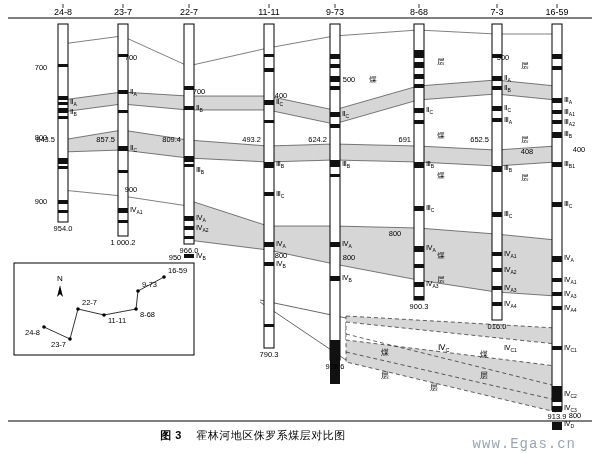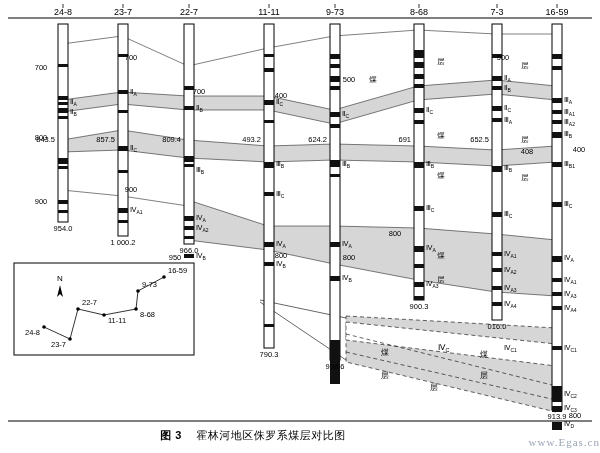--- a/index.html
+++ b/index.html
@@ -16,23 +16,23 @@
     position:absolute;
     left:0;top:428px;width:506px;
     text-align:center;
     font-size:11px;
     font-family:"Liberation Sans",sans-serif;
     letter-spacing:0.5px;
   }
   .cap b{font-weight:bold;}
   .wm{
     position:absolute;
-    right:0;top:436px;
-    font-family:Liberation Serif, serif;
-    font-size:11px;
+    right:24px;top:436px;
+    font-family:Liberation Mono, monospace;
+    font-size:14px;
     color:#9aa6b5;
     letter-spacing:1px;
   }
   svg text{font-family:"Liberation Sans",sans-serif;}
 </style>
 </head>
 <body>
 
 <svg id="fig" viewBox="0 0 600 453">
   <defs>

